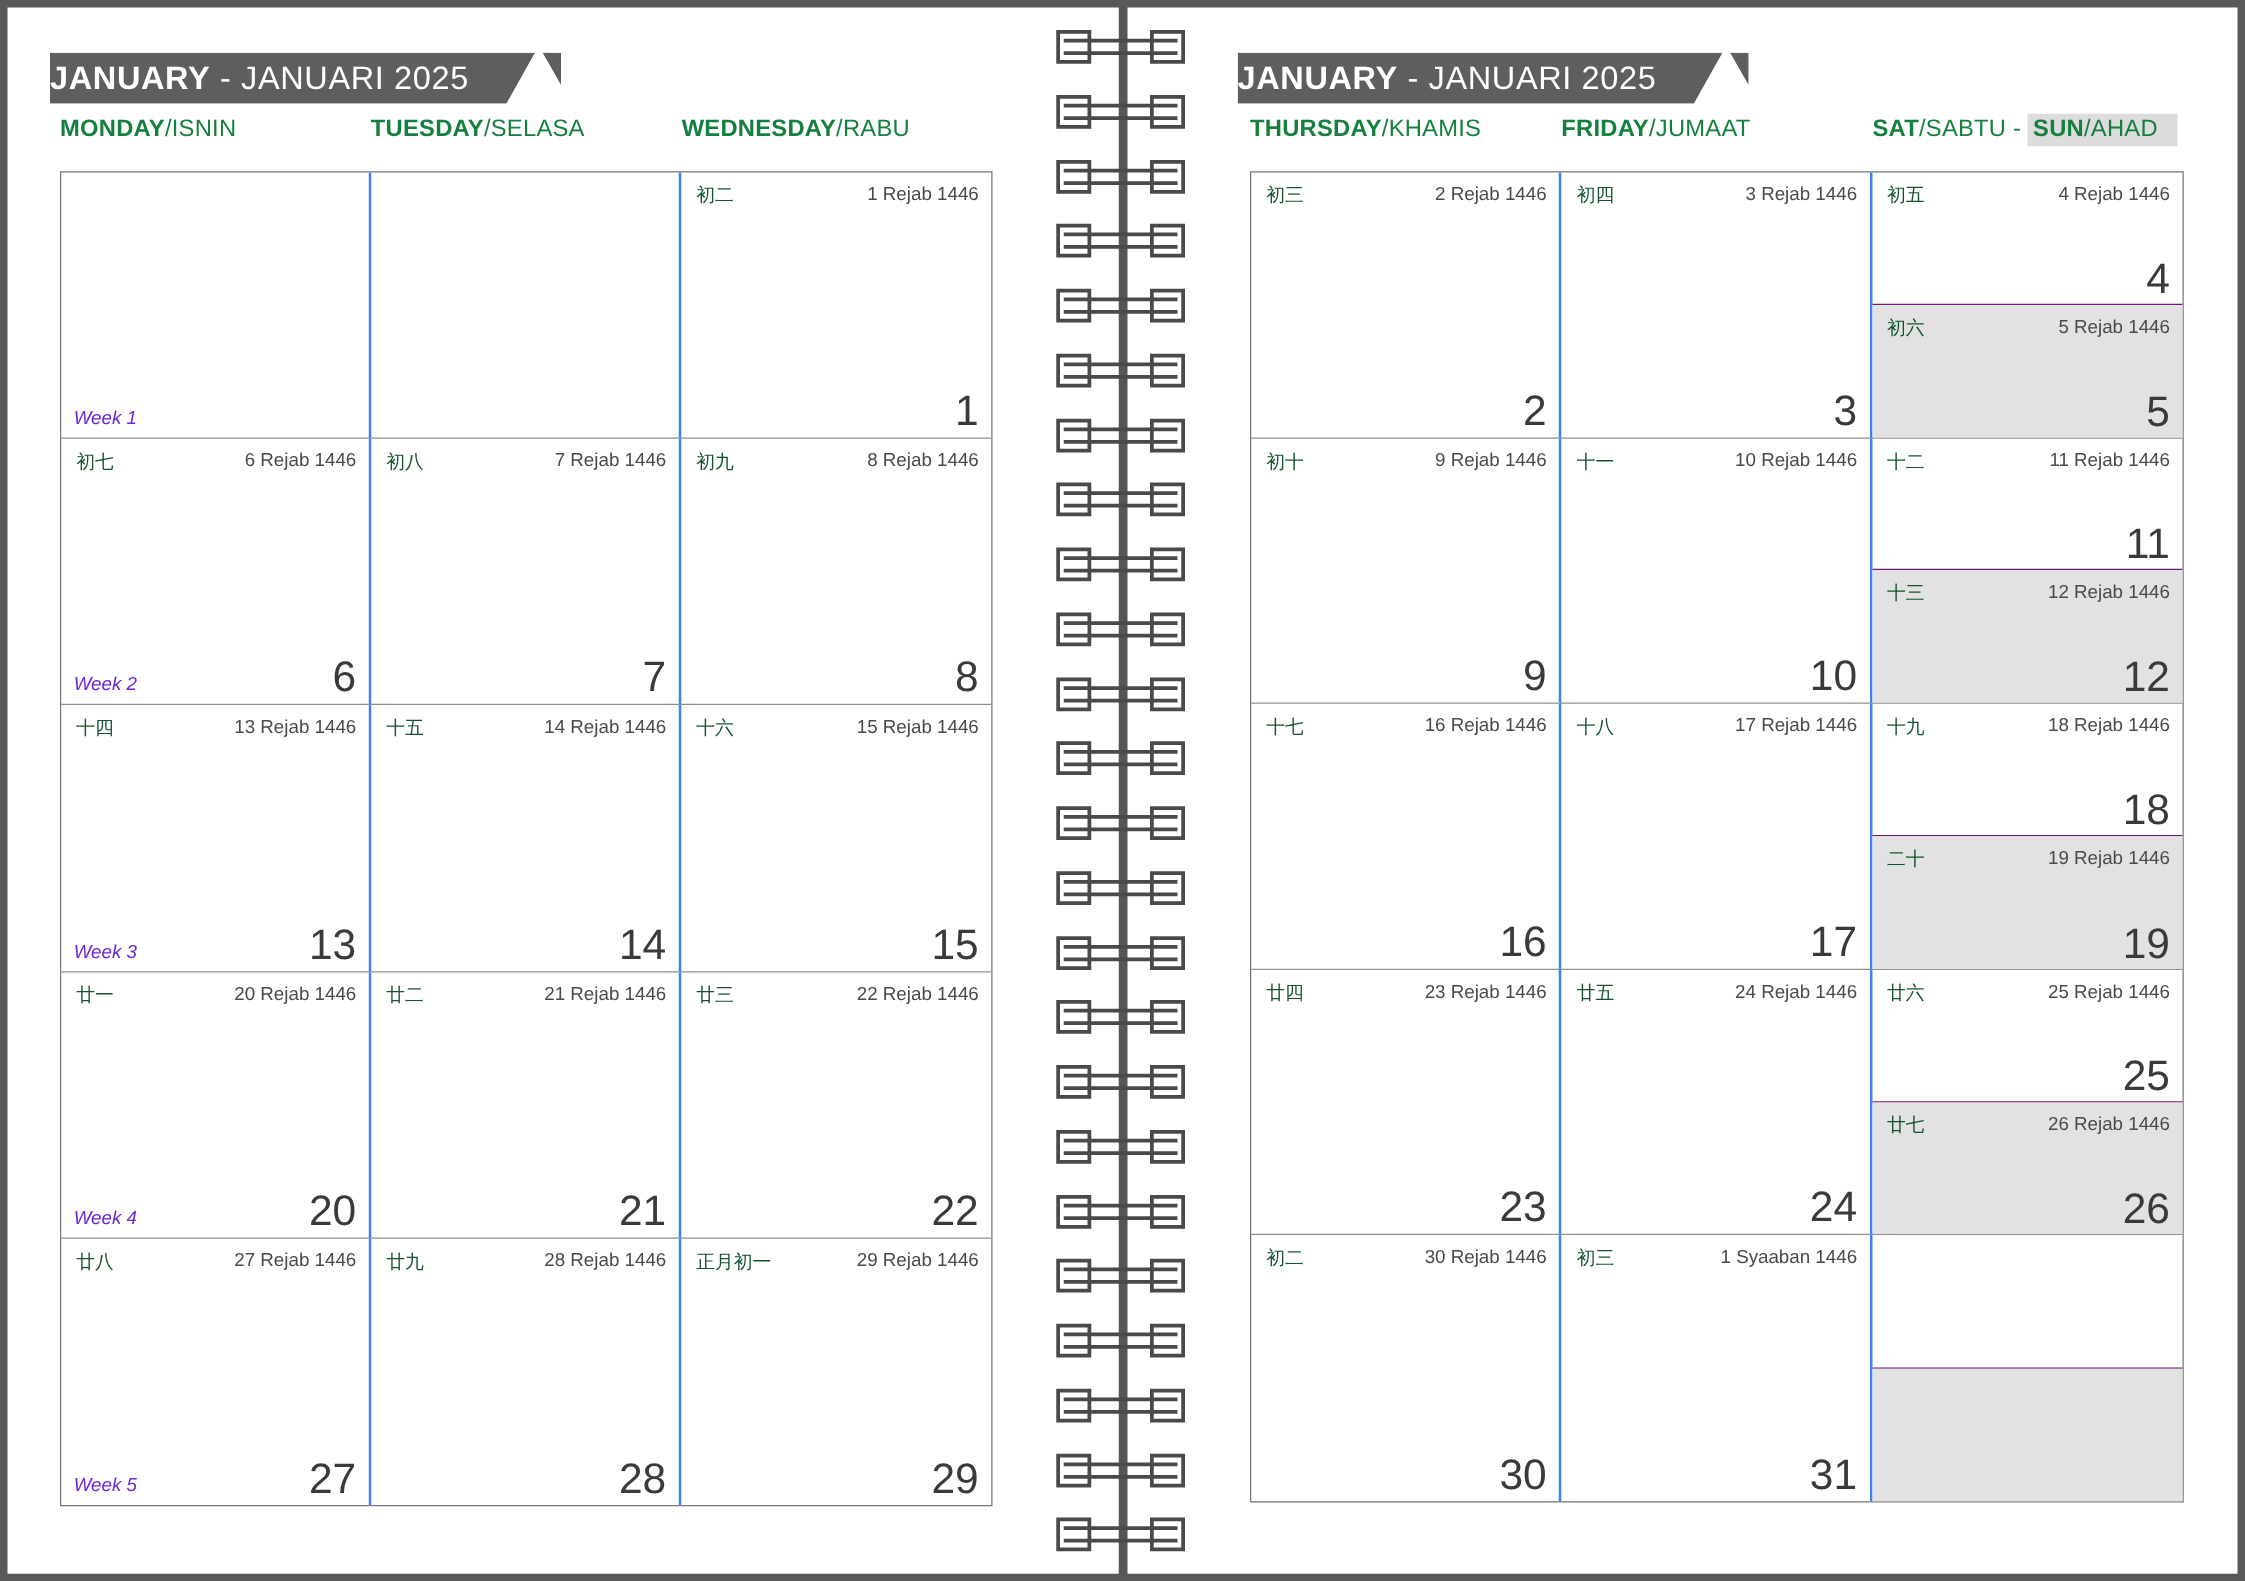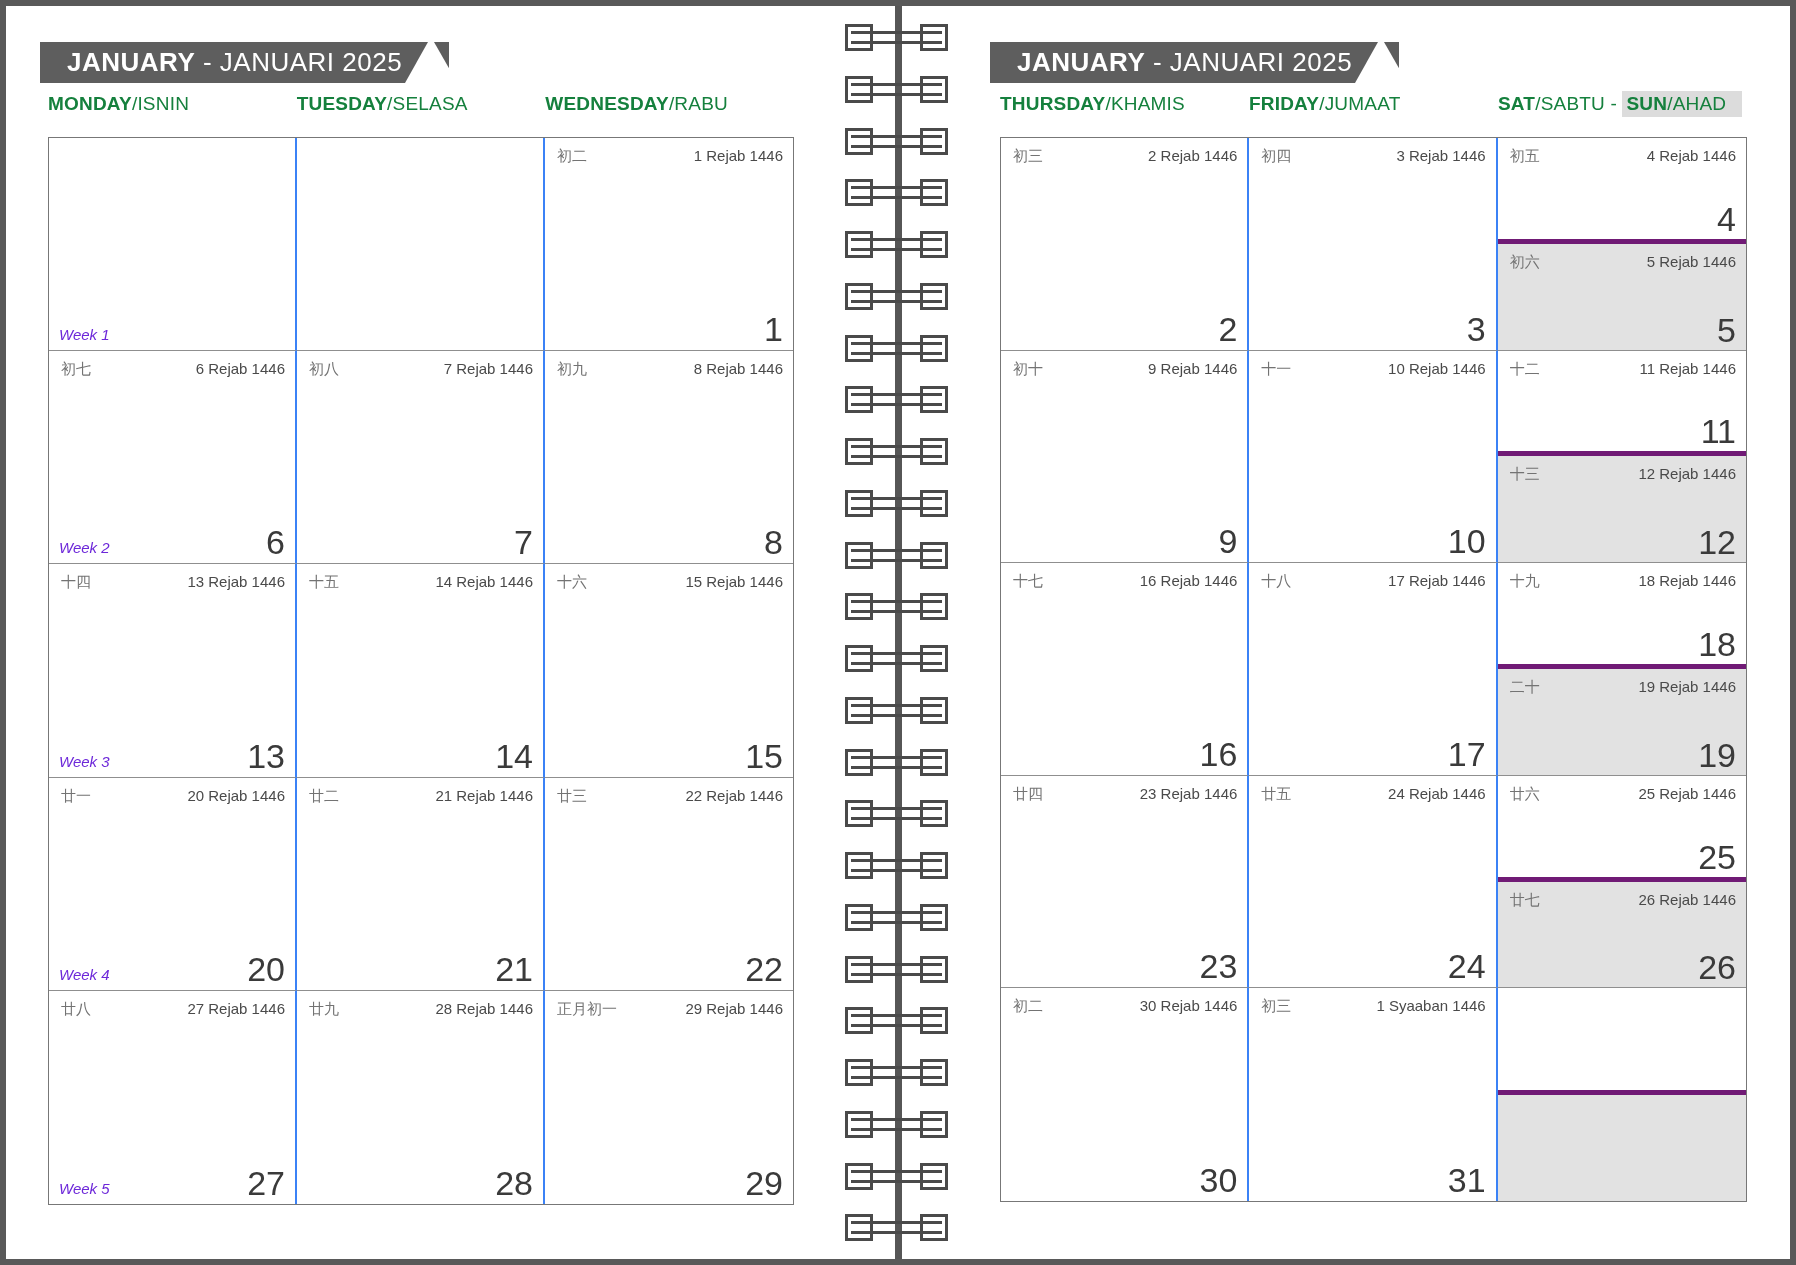--- a/index.html
+++ b/index.html
@@ -18,21 +18,21 @@
   .ring .sq.r{right:0;}
   .ring .rod{position:absolute;left:6px;right:6px;height:3px;background:#4a4a4a;}
   .ring .rod.t{top:7px;}
   .ring .rod.b{top:17px;}
 
   
   .banner{position:absolute;top:42px;width:410px;height:41px;}
   .banner-body{
     position:absolute;left:0;top:0;width:388px;height:41px;background:#5e5e5e;
     clip-path:polygon(0 0,100% 0,calc(100% - 23px) 100%,0 100%);
-    color:#ffffff;font-size:26px;line-height:41px;padding-left:27px;box-sizing:border-box;
+    color:#ffffff;font-size:26px;line-height:41px;box-sizing:border-box;
     letter-spacing:0.5px;white-space:nowrap;
   }
   .banner-body .bb{font-weight:bold;}
   .banner-tip{
     position:absolute;left:394px;top:0;width:15px;height:41px;background:#5e5e5e;
     clip-path:polygon(0 0,100% 0,100% 64%);
   }
   .banner.left{left:40px;}
   .banner.right{left:990px;}
 
@@ -48,24 +48,24 @@
   .grid{
     position:absolute;display:grid;border:1px solid #777777;background:#ffffff;box-sizing:border-box;
     grid-template-columns:repeat(3,1fr);grid-template-rows:repeat(5,1fr);
   }
   .grid.left{left:48px;top:137px;width:746px;height:1068px;}
   .grid.right{left:1000px;top:137px;width:747px;height:1065px;}
   .cell{position:relative;border-right:2px solid #3b82f6;border-bottom:1px solid #8f8f8f;}
   .cell:nth-child(3n){border-right:none;}
   .cell:nth-last-child(-n+3){border-bottom:none;}
   .half{position:relative;height:50%;box-sizing:border-box;}
-  .half.sat{border-bottom:5px solid #701a75;}
+  .half.sat{border-bottom:1px solid #701a75;}
   .half.sun{background:#e2e2e2;}
 
-  .lunar{position:absolute;top:9px;left:12px;font-size:15px;color:#737373;}
+  .lunar{position:absolute;top:9px;left:12px;font-size:15px;color:#14532d;}
   .islamic{position:absolute;top:9px;right:10px;font-size:15px;color:#4a4a4a;}
   .daynum{position:absolute;bottom:1px;right:10px;font-size:34px;color:#3a3a3a;}
   .half .daynum{bottom:0;}
   .week{position:absolute;bottom:7px;left:10px;font-size:15px;font-style:italic;color:#6d28d9;}
 </style>
 </head>
 <body>
 
 <div class="spiral-bar"></div>
 <div id="rings">

